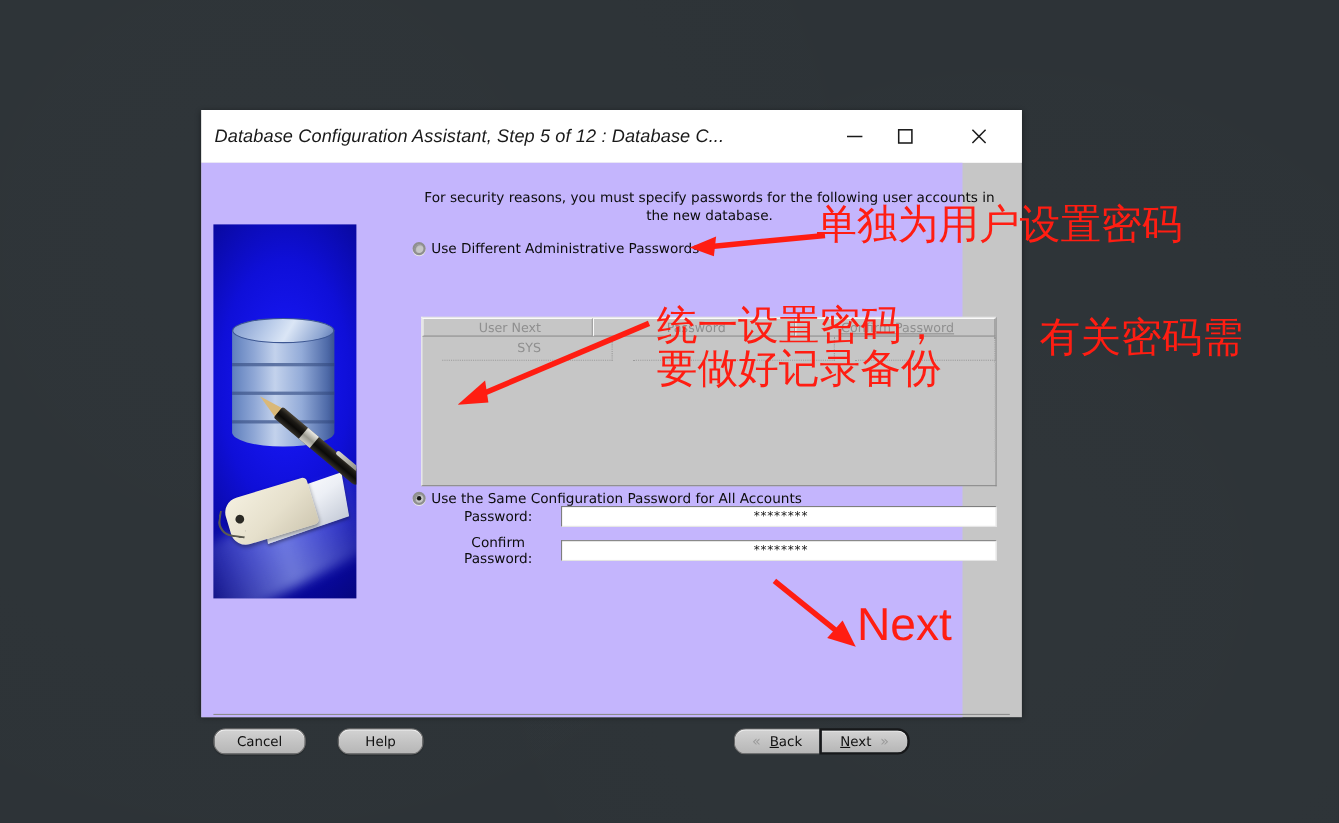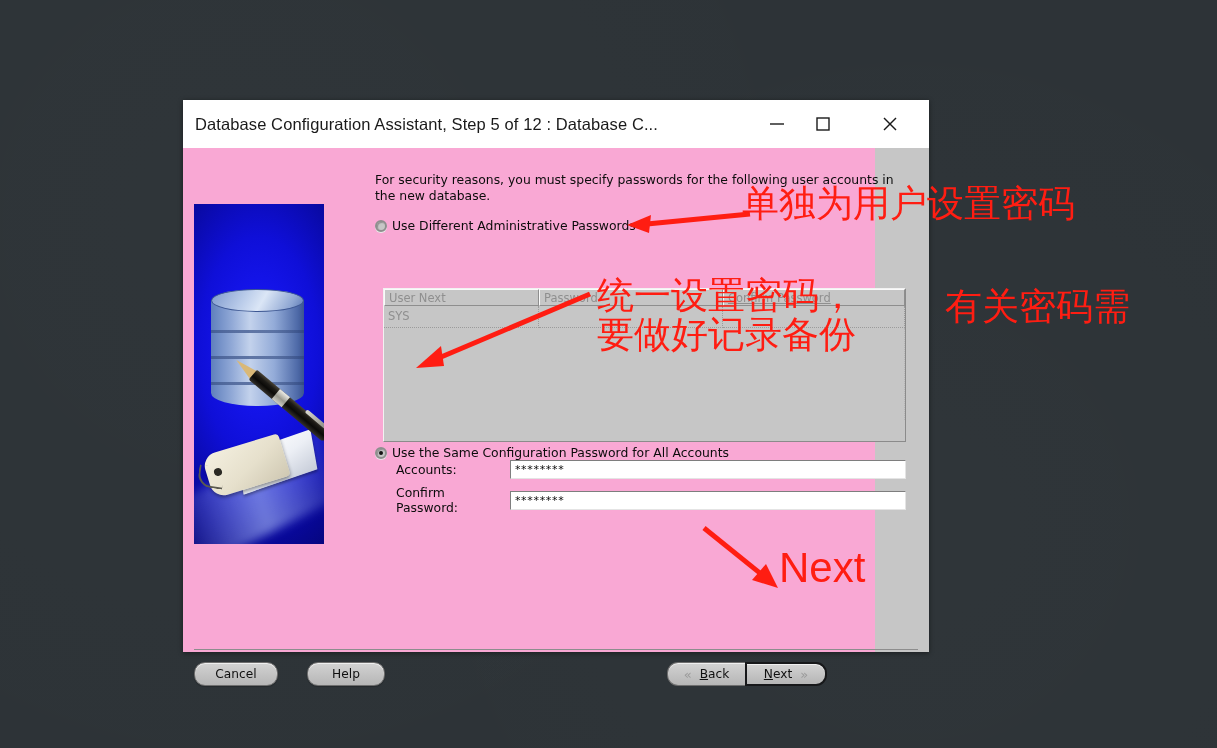--- a/index.html
+++ b/index.html
@@ -37,37 +37,39 @@
     align-items: center;
     position: relative;
   }
   #title-text {
     font-family: "Liberation Sans", sans-serif;
     font-size: 16.5px;
     color: #1a1a1a;
     padding-left: 12px;
     white-space: nowrap;
     letter-spacing: 0.1px;
+    font-style: italic;
   }
   .win-btn {
     position: absolute;
     top: 0; height: 48px; width: 46px;
     display: flex; align-items: center; justify-content: center;
   }
   #btn-min { right: 129px; }
   #btn-max { right: 83px; }
   #btn-close { right: 16px; }
   .win-btn svg { display: block; }
 
   
   #dialog-body {
     position: absolute;
     left: 0; top: 48px;
     width: 692px; height: 504px;
-    background: #f9a8d4;
+    background: #c4b5fd;
+    text-align: center;
   }
 
   
   #banner {
     position: absolute;
     left: 11px; top: 56px;
     width: 130px; height: 340px;
     background:
       radial-gradient(ellipse 120% 85% at 50% 42%, #1a1aff 0%, #0f0fd8 38%, #07078f 72%, #040456 100%);
     overflow: hidden;
@@ -231,20 +233,21 @@
   .tr { display: flex; height: 22px; }
   .tr .td {
     font-size: 11.5px;
     color: #8f8f8f;
     padding-left: 4px;
     line-height: 21px;
     border-right: 1px dotted #9b9b9b;
     border-bottom: 1px dotted #9b9b9b;
     overflow: hidden;
     white-space: nowrap;
+    margin-left: 18px;
   }
   #acct-filler {
     border-right: 1px dotted #b5b5b5;
   }
 
   
   #pw-section { position: absolute; left: 200px; top: 312px; width: 523px; }
   .pw-row { display: flex; align-items: center; margin-bottom: 6px; }
   .pw-label {
     width: 128px;
@@ -406,21 +409,21 @@
 
     <div style="position:absolute;left:192px;top:297px">
       <div class="radio-row" style="margin-top:0">
         <span class="radio on"></span>
         <span class="radio-label">Use the Same Configuration Password for All Accounts</span>
       </div>
     </div>
 
     <div id="pw-section">
       <div class="pw-row">
-        <div class="pw-label">Accounts:</div>
+        <div class="pw-label">Password:</div>
         <div class="pw-input" placeholder="">********</div>
       </div>
       <div class="pw-row">
         <div class="pw-label">Confirm Password:</div>
         <div class="pw-input" placeholder="">********</div>
       </div>
     </div>
 
     <div id="separator"></div>
 

